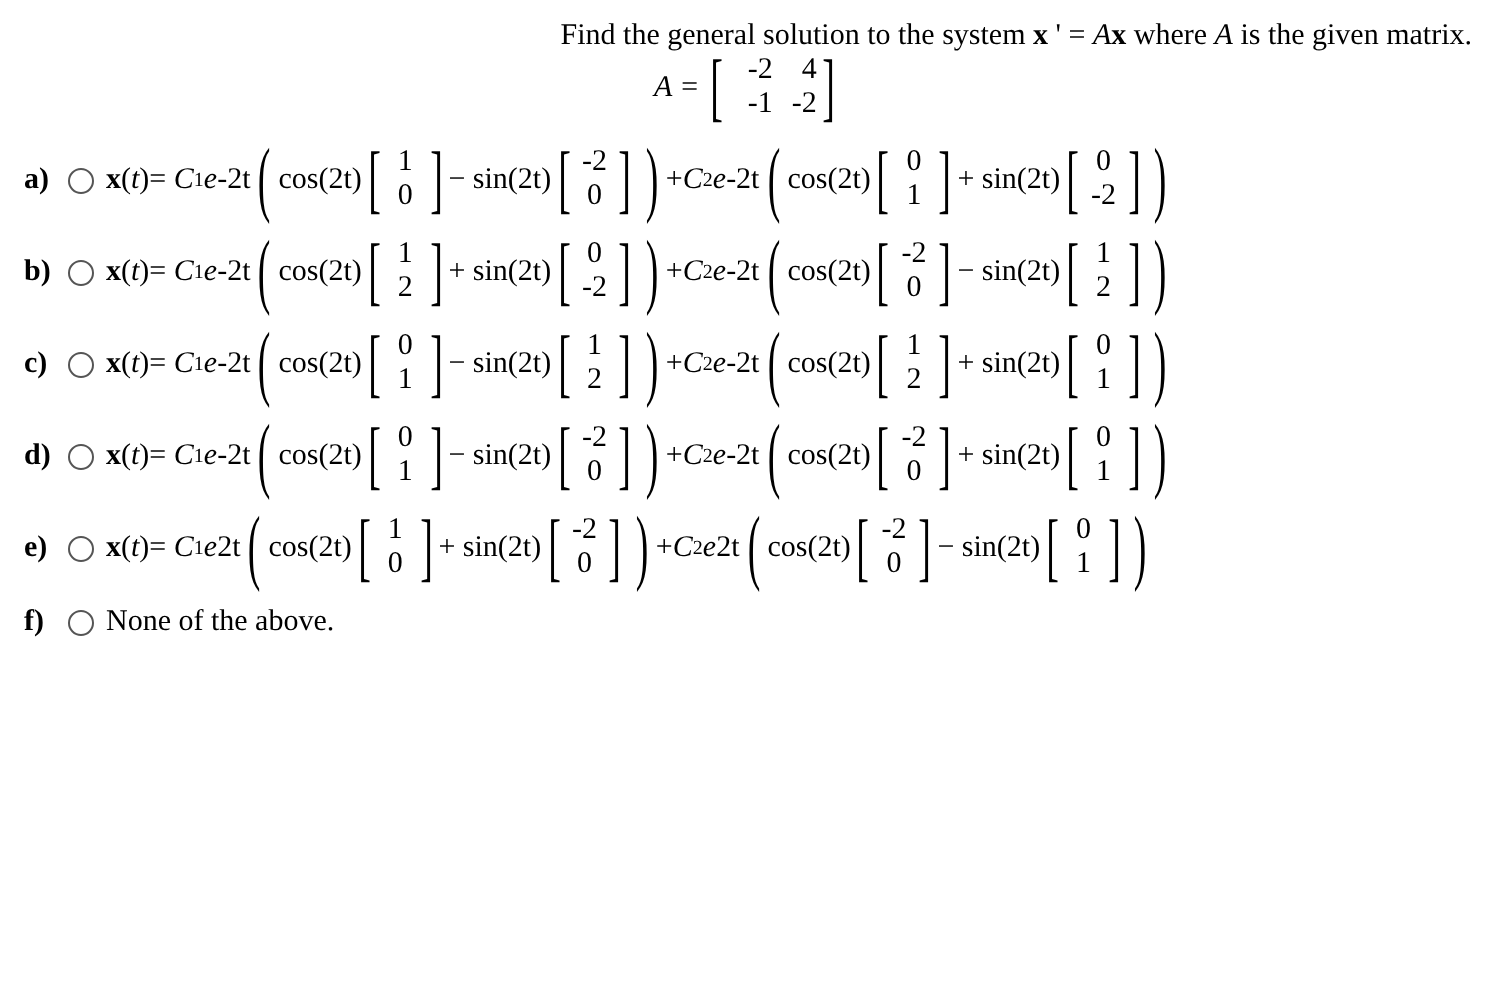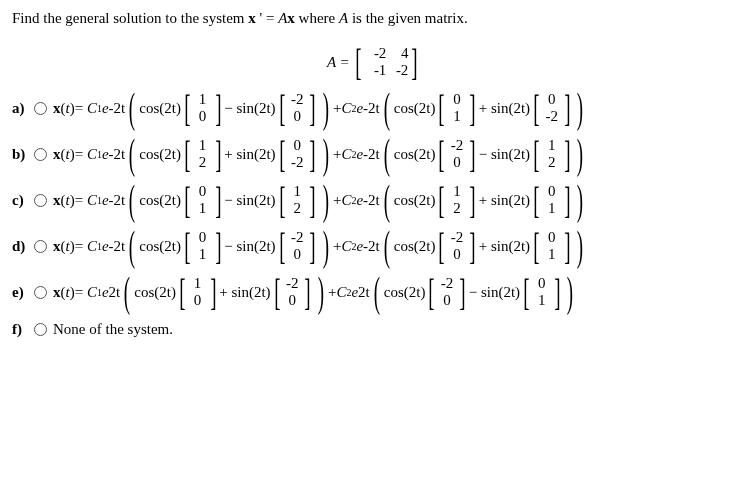--- a/index.html
+++ b/index.html
@@ -5,21 +5,21 @@
   body {
     font-family: "Times New Roman", serif;
     font-size: 15px;
     color: #000;
     background: #fff;
     margin: 0;
     padding: 10px 12px;
     width: 748px;
     box-sizing: border-box;
   }
-  .prompt { margin-bottom: 18px; }
+  .prompt { margin-bottom: 0; text-align: right; }
   .matrix-row {
     display: flex;
     align-items: center;
     justify-content: center;
     margin-bottom: 10px;
   }
   .matrix {
     display: inline-flex;
     align-items: center;
   }
@@ -323,14 +323,14 @@
             </span></span>
     <span class="paren">)</span>
       </span>
     </span>
     </div>
   </div>
 
 <div class="opt">
   <span class="letter">f)</span>
   <span class="radio"></span>
-  <span>None of the system.</span>
+  <span>None of the above.</span>
 </div>
 
 </body></html>

